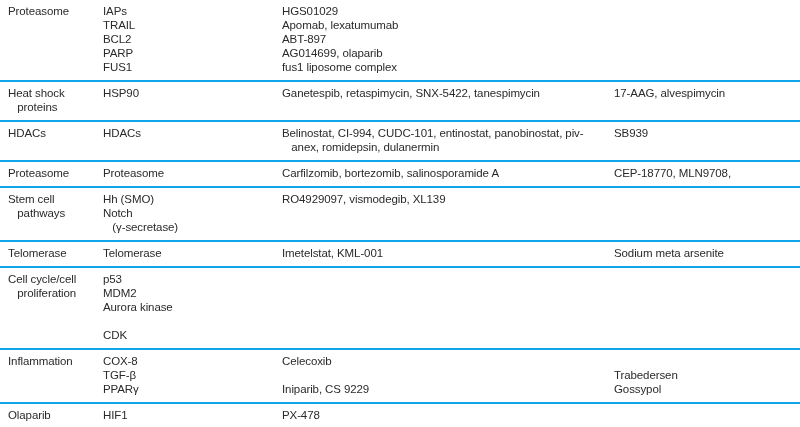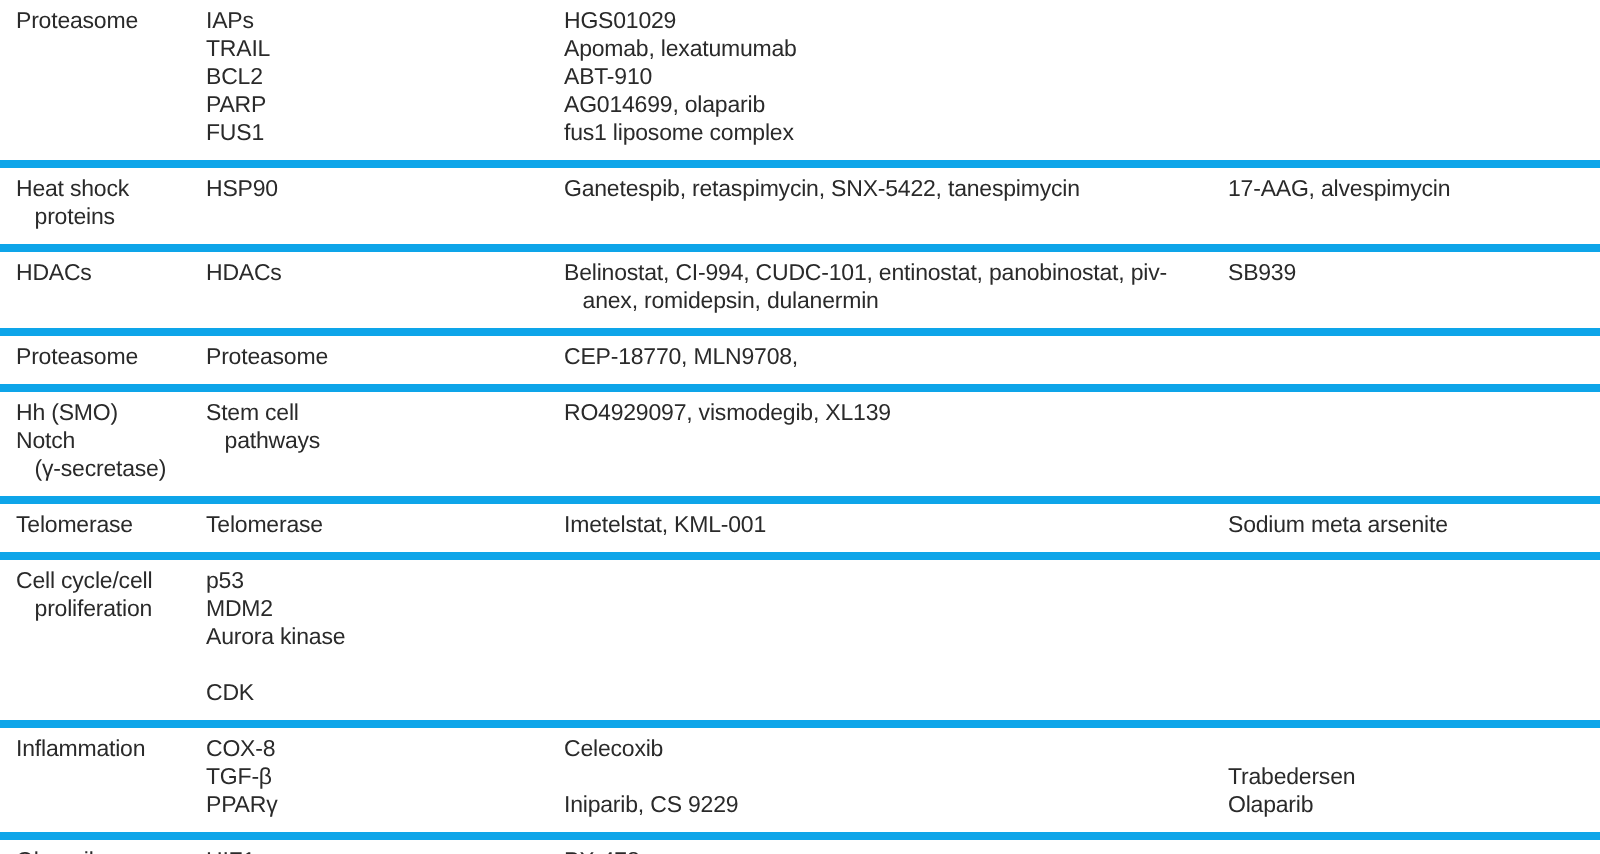--- a/index.html
+++ b/index.html
@@ -17,21 +17,21 @@
   .drug-table {
     width: 800px;
     border-bottom: 3px solid #1f5fa0;
   }
   .t-row {
     display: grid;
     grid-template-columns: 95px 179px 332px 1fr;
     padding: 4px 0 6px 8px;
   }
   .t-row + .t-row {
-    border-top: 4px solid #0ea5e9;
+    border-top: 2px solid #0ea5e9;
   }
   .cell {
     font-size: 11.5px;
     line-height: 14px;
     letter-spacing: -0.1px;
     color: #2a2a2a;
     white-space: pre;
   }
 </style>
 </head>
@@ -42,21 +42,21 @@
 
     <div class="t-row">
       <div class="cell">Proteasome</div>
       <div class="cell">IAPs
 TRAIL
 BCL2
 PARP
 FUS1</div>
       <div class="cell">HGS01029
 Apomab, lexatumumab
-ABT-910
+ABT-897
 AG014699, olaparib
 fus1 liposome complex</div>
     </div>
 
     <div class="t-row">
       <div class="cell">Heat shock
    proteins</div>
       <div class="cell">HSP90</div>
       <div class="cell">Ganetespib, retaspimycin, SNX-5422, tanespimycin</div>
       <div class="cell">17-AAG, alvespimycin</div>
@@ -66,29 +66,30 @@
       <div class="cell">HDACs</div>
       <div class="cell">HDACs</div>
       <div class="cell">Belinostat, CI-994, CUDC-101, entinostat, panobinostat, piv-
    anex, romidepsin, dulanermin</div>
       <div class="cell">SB939</div>
     </div>
 
     <div class="t-row">
       <div class="cell">Proteasome</div>
       <div class="cell">Proteasome</div>
+      <div class="cell">Carfilzomib, bortezomib, salinosporamide A</div>
       <div class="cell">CEP-18770, MLN9708,</div>
     </div>
 
     <div class="t-row">
+      <div class="cell">Stem cell
+   pathways</div>
       <div class="cell">Hh (SMO)
 Notch
    (γ-secretase)</div>
-      <div class="cell">Stem cell
-   pathways</div>
       <div class="cell">RO4929097, vismodegib, XL139</div>
     </div>
 
     <div class="t-row">
       <div class="cell">Telomerase</div>
       <div class="cell">Telomerase</div>
       <div class="cell">Imetelstat, KML-001</div>
       <div class="cell">Sodium meta arsenite</div>
     </div>
 
@@ -106,21 +107,21 @@
     <div class="t-row">
       <div class="cell">Inflammation</div>
       <div class="cell">COX-8
 TGF-β
 PPARγ</div>
       <div class="cell">Celecoxib
 
 Iniparib, CS 9229</div>
       <div class="cell">
 Trabedersen
-Olaparib</div>
+Gossypol</div>
     </div>
 
     <div class="t-row">
       <div class="cell">Olaparib</div>
       <div class="cell">HIF1</div>
       <div class="cell">PX-478</div>
       <div class="cell"></div>
     </div>
 
   </div>

